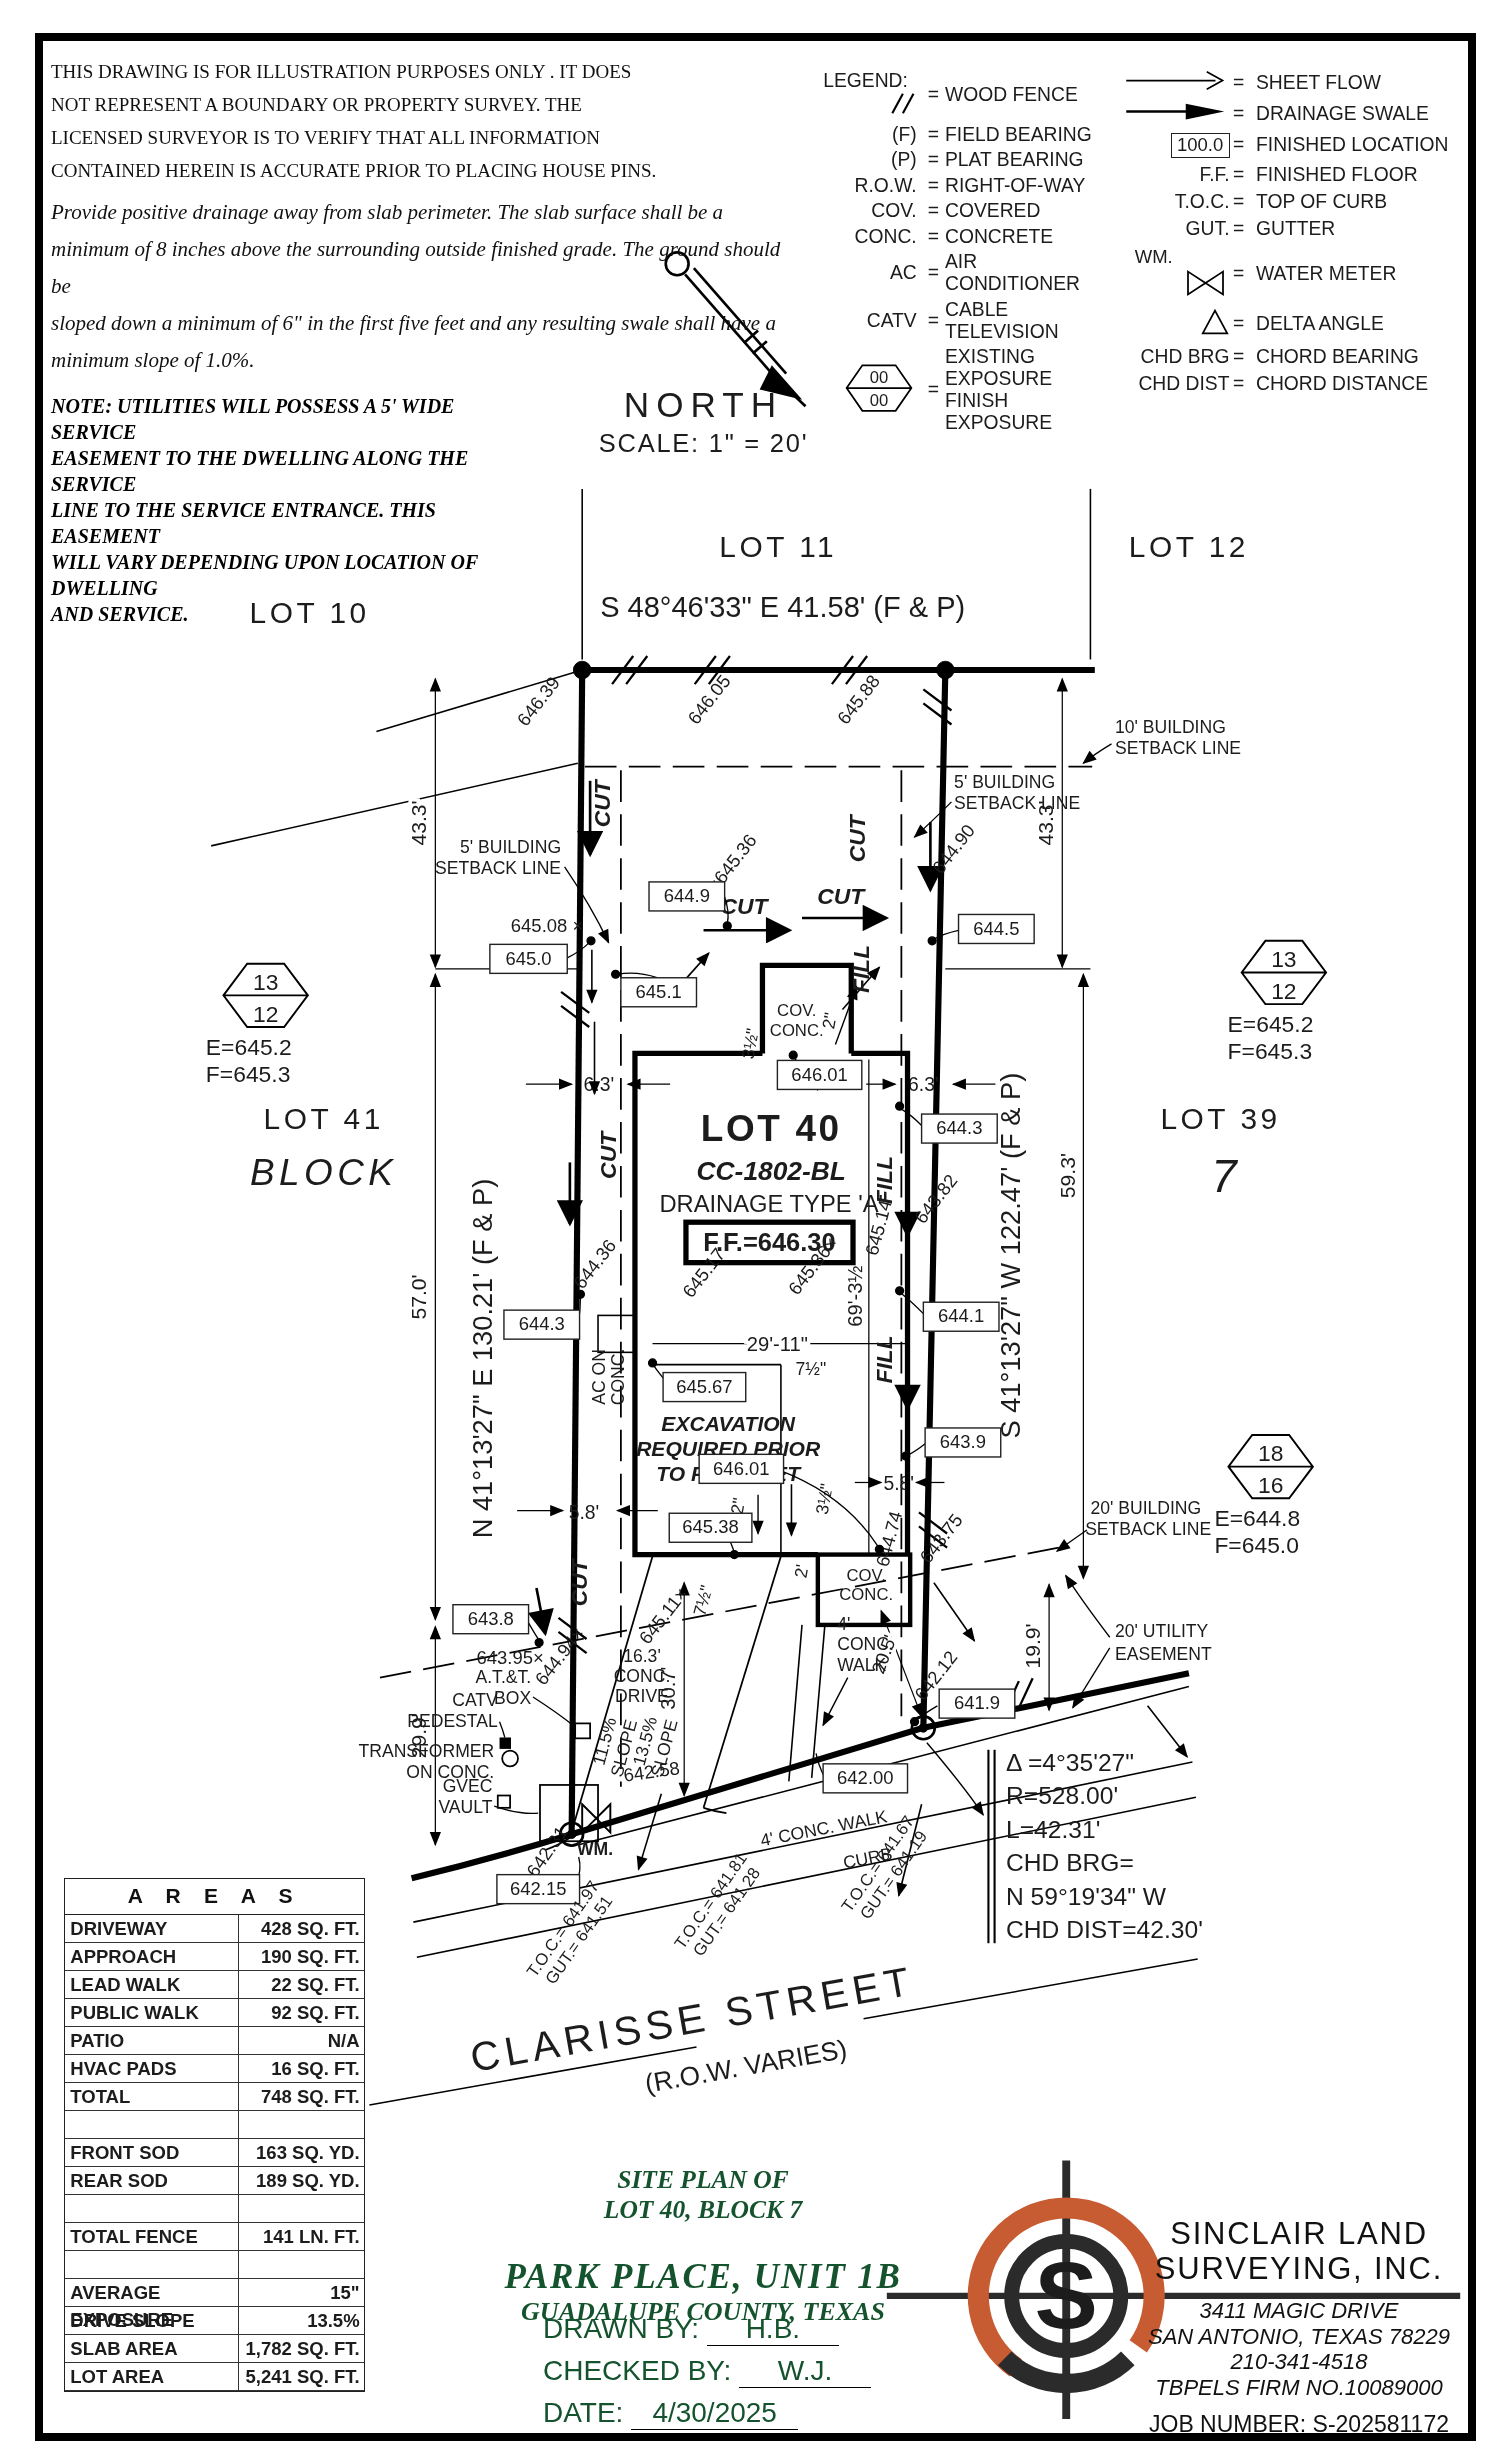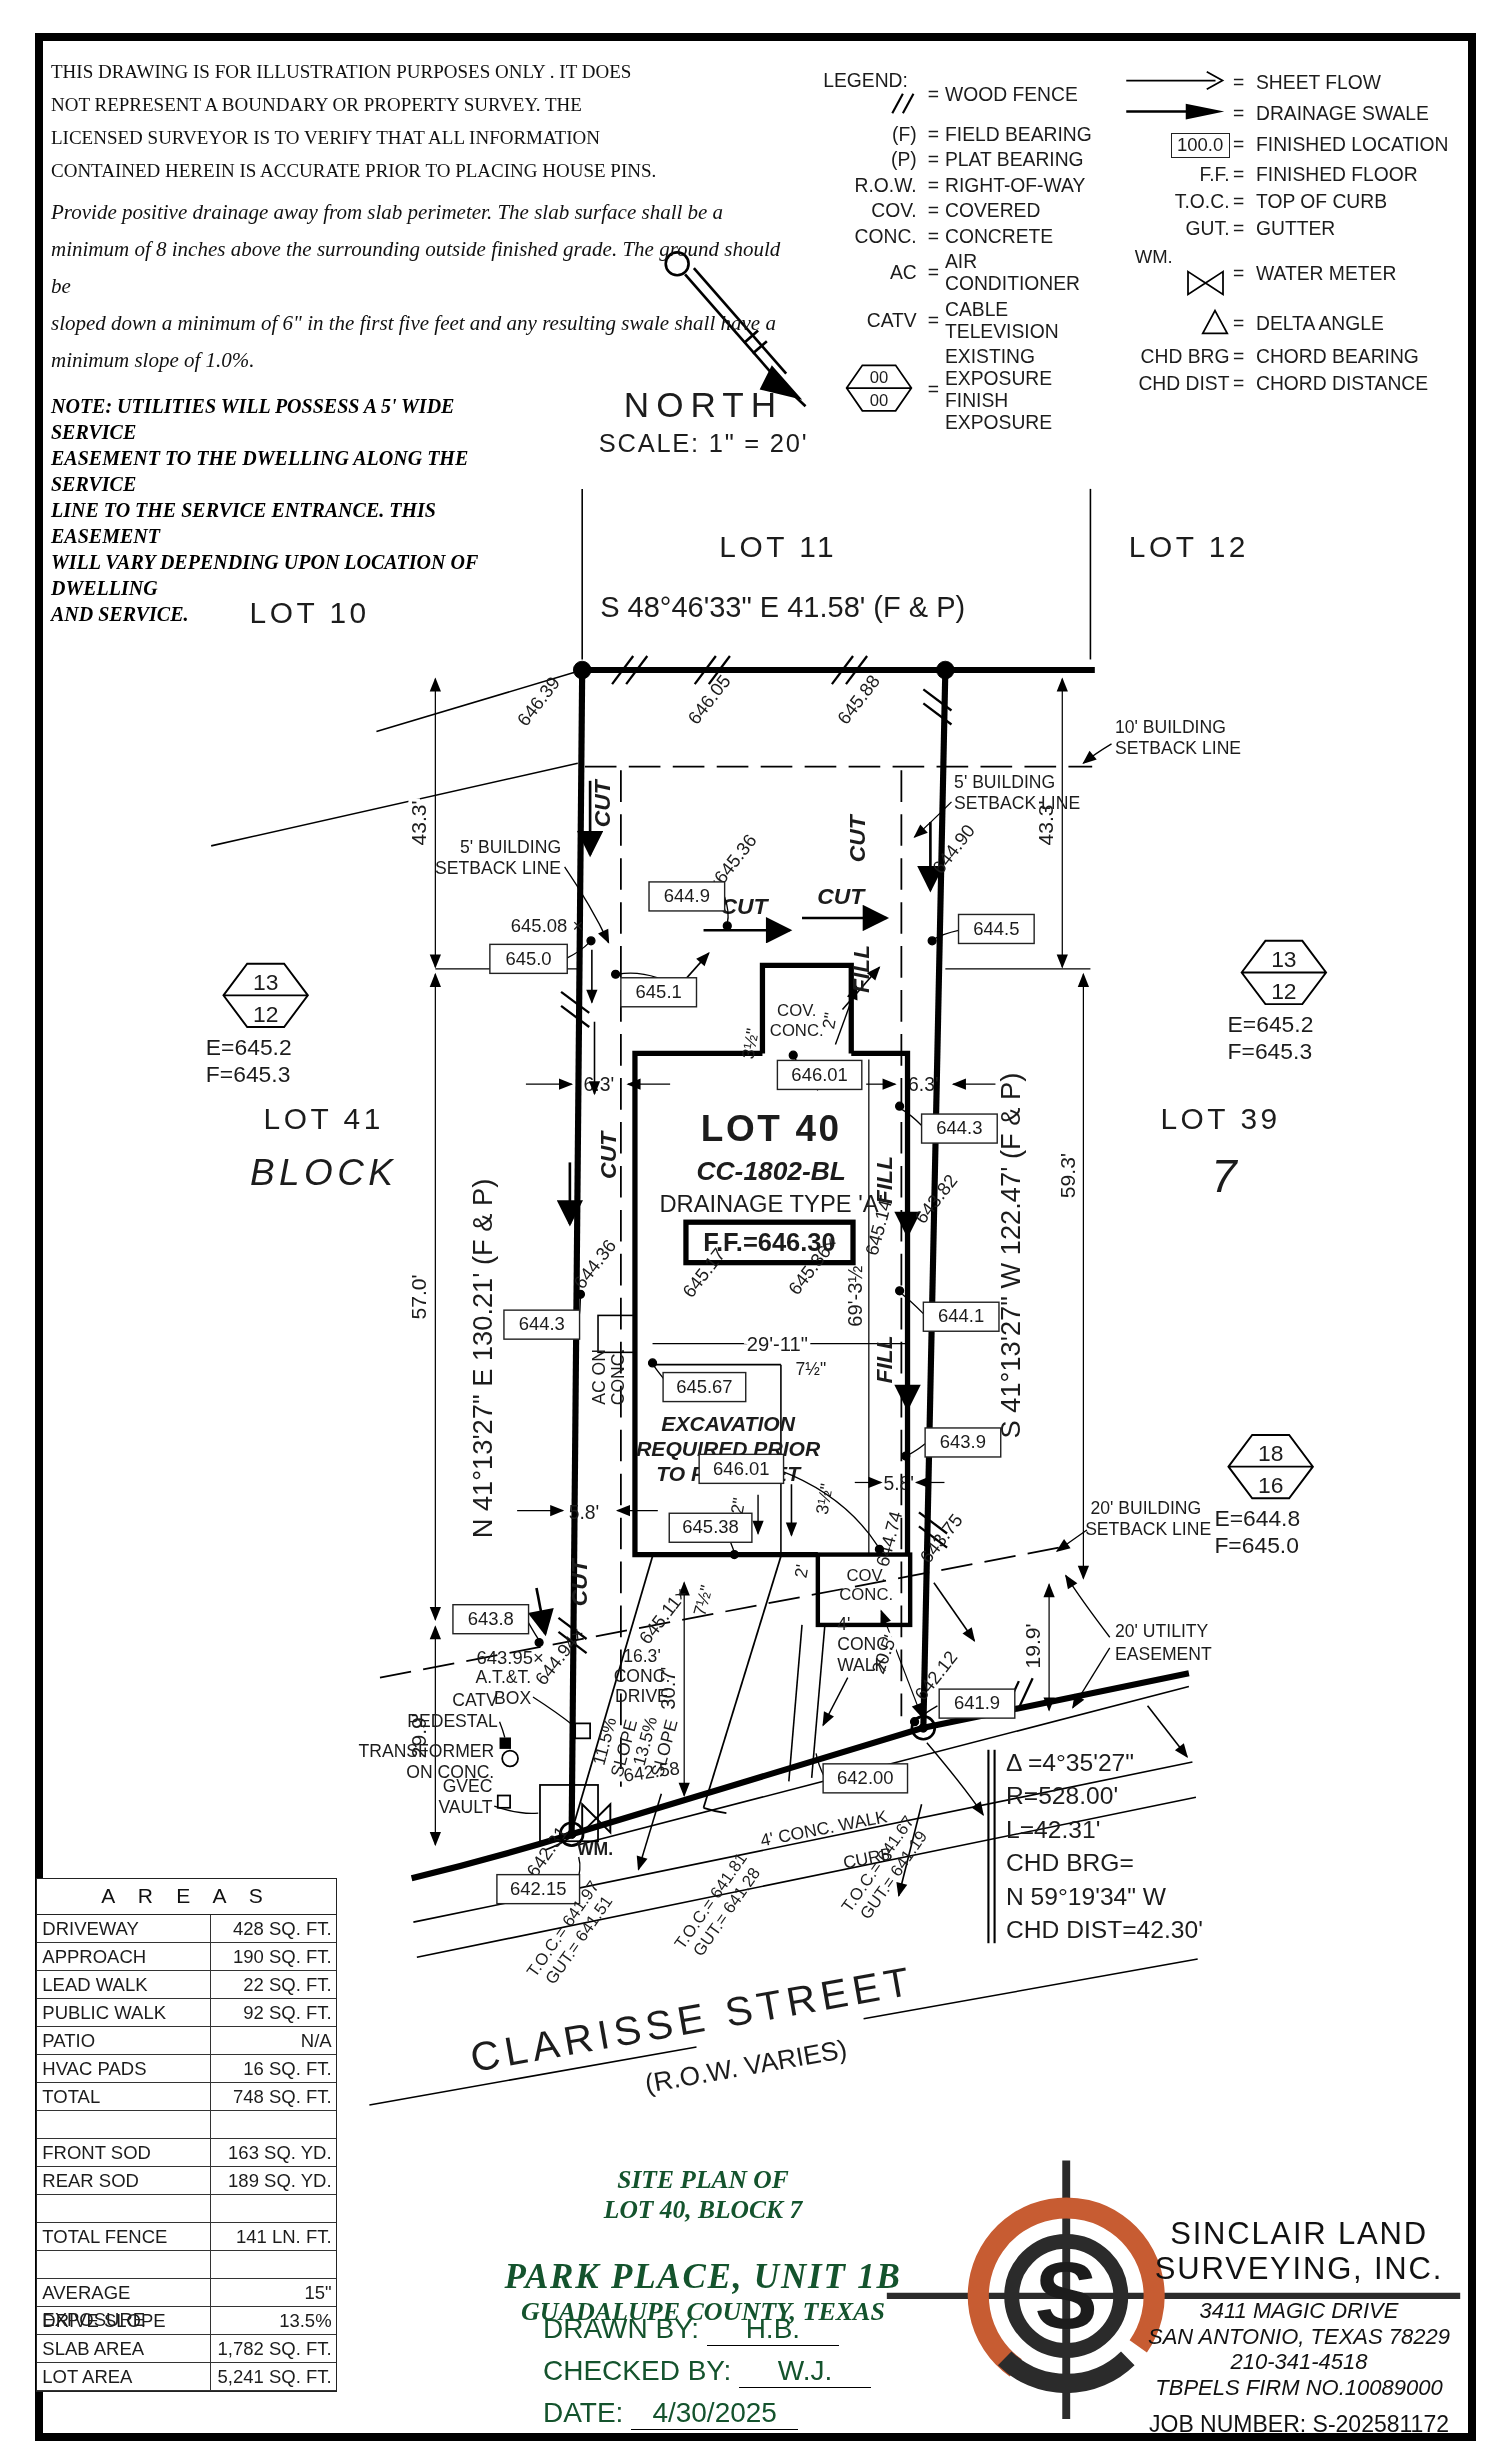--- a/index.html
+++ b/index.html
@@ -533,21 +533,21 @@
         <div>DELTA ANGLE</div>
       <div class="sym">CHD BRG</div>
         <div class="eq">=</div>
         <div>CHORD BEARING</div>
       <div class="sym">CHD DIST</div>
         <div class="eq">=</div>
         <div>CHORD DISTANCE</div>
     </div>
   </div>
 
-  <div class="abs areas" style="left:36px;top:1878px;width:299px;">
+  <div class="abs areas" style="left:64px;top:1878px;width:299px;font-weight:bold;">
     <div class="hdr">A R E A S</div>
     <div class="arow">
         <div class="c1">DRIVEWAY</div>
         <div class="c2">428 SQ. FT.</div>
       </div>
     <div class="arow">
         <div class="c1">APPROACH</div>
         <div class="c2">190 SQ. FT.</div>
       </div>
     <div class="arow">

